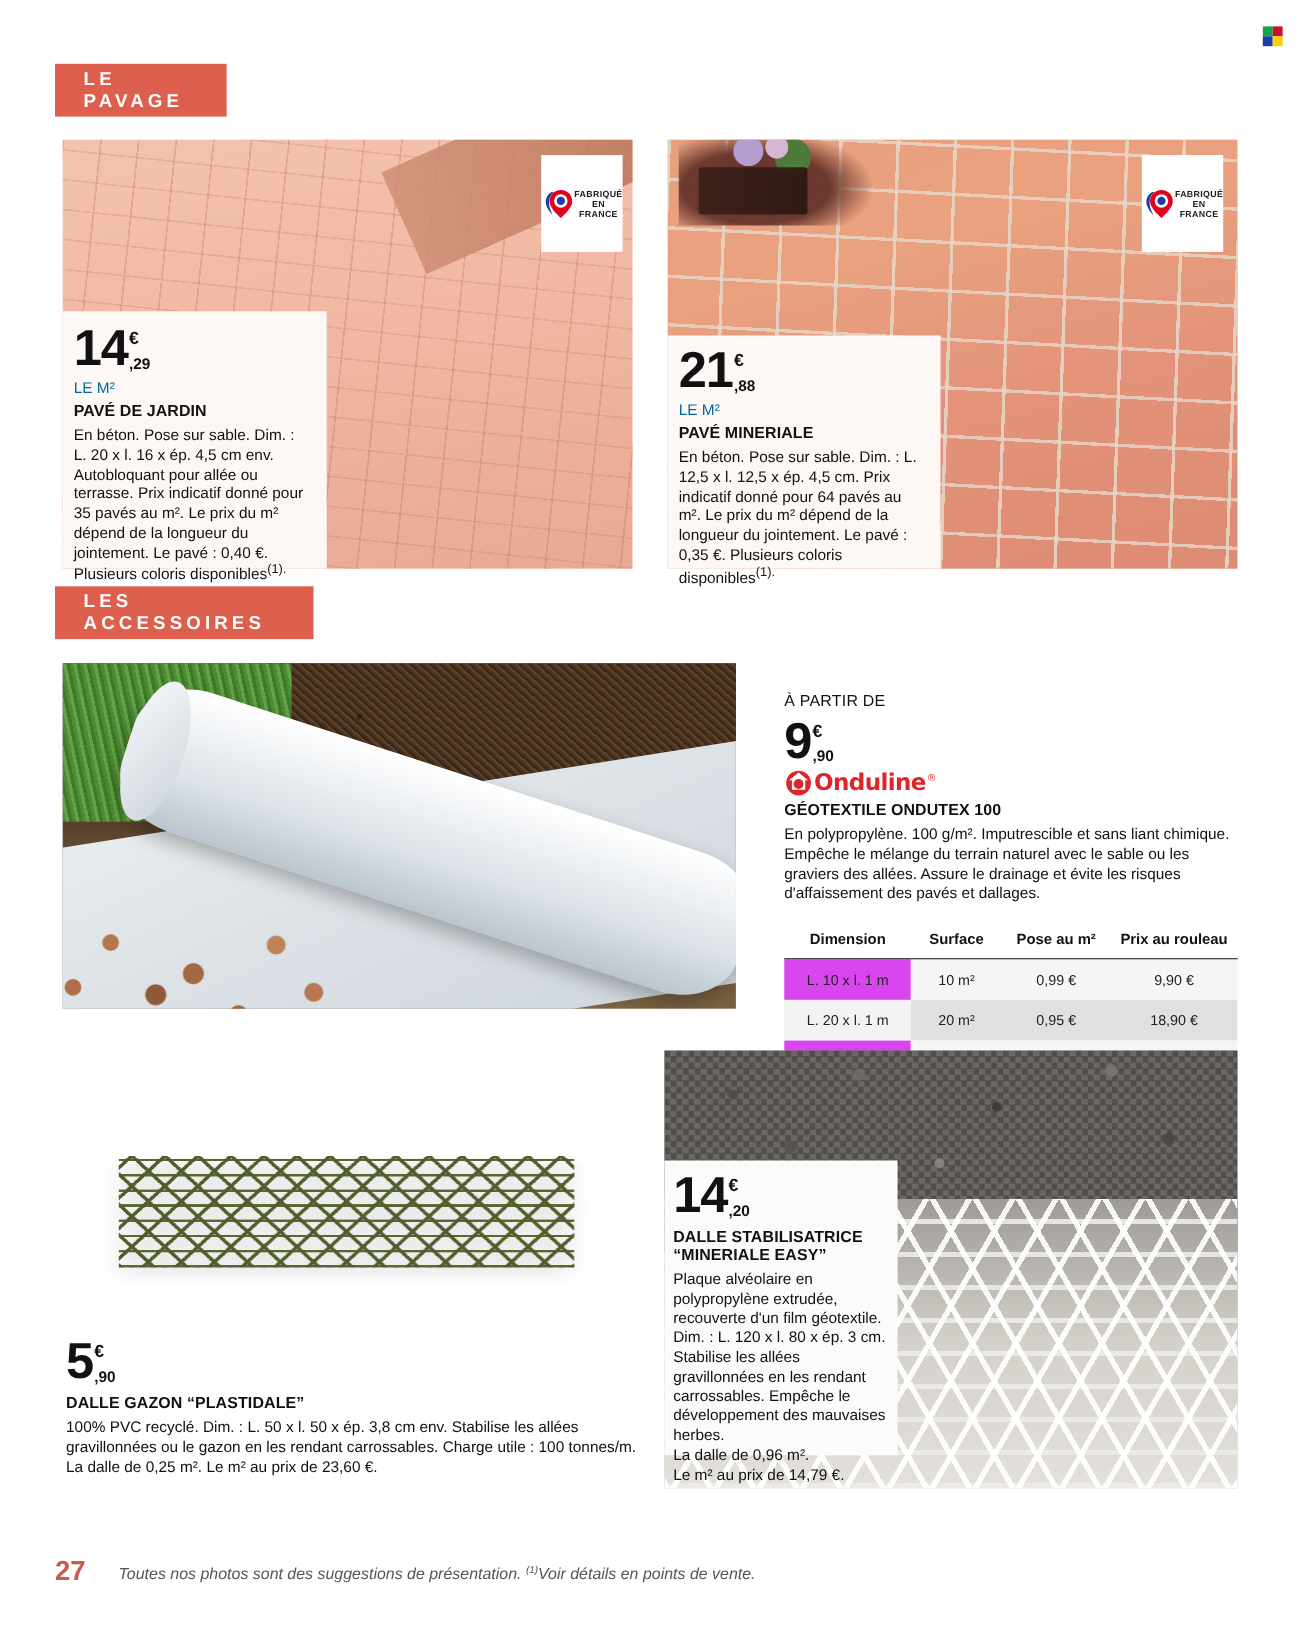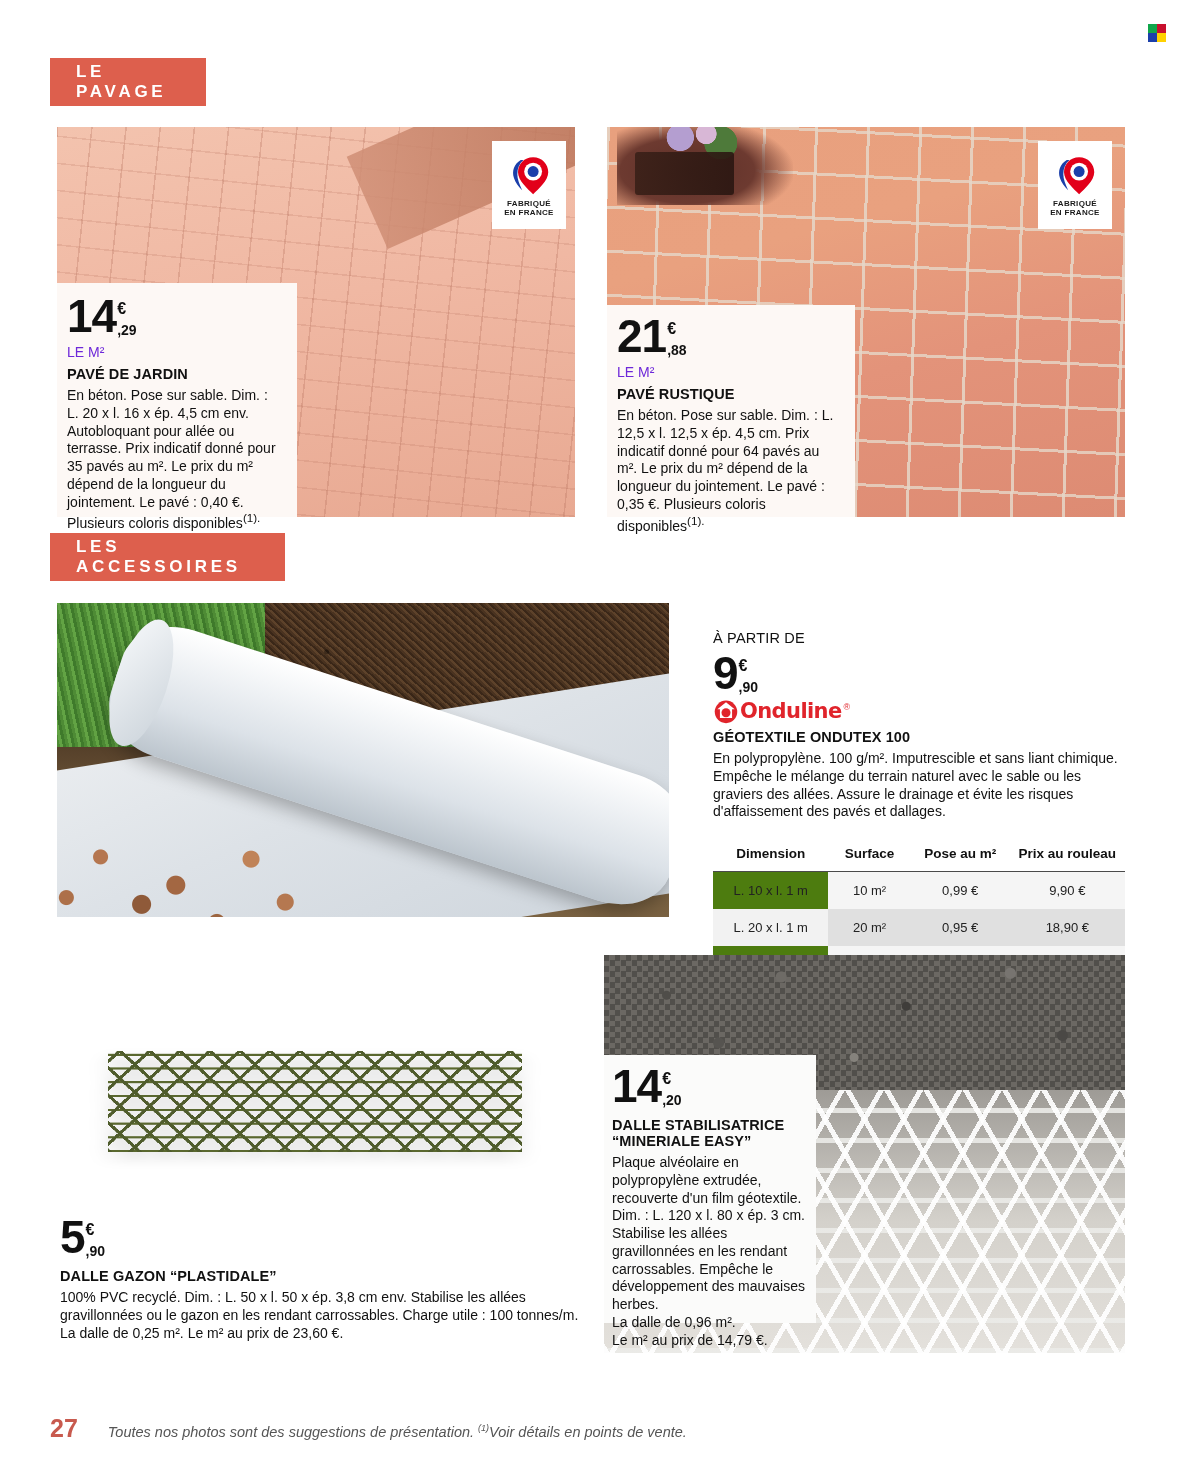--- a/index.html
+++ b/index.html
@@ -114,45 +114,45 @@
       linear-gradient(180deg,#9e9b96 0%,#d4d1cb 50%,#e4e1dc 100%);}
 
   
   .card{position:absolute;background:#fdf8f5;box-sizing:border-box;}
 
   .price{font-weight:bold;color:#111;line-height:.86;display:flex;align-items:flex-start;}
   .price .int{font-size:46px;letter-spacing:-1px;}
   .price .sup{display:flex;flex-direction:column;margin-left:1px;padding-top:4px;}
   .price .eur{font-size:16px;font-weight:bold;line-height:1;}
   .price .cents{font-size:14px;font-weight:bold;line-height:1;margin-top:6px;}
-  .unit{font-size:14px;margin-top:7px;color:#6d28d9;}
+  .unit{font-size:14px;margin-top:7px;color:#0369a1;}
   .pname{font-size:14.5px;font-weight:bold;margin-top:6px;color:#111;letter-spacing:.1px;}
   .pdesc{font-size:14px;line-height:1.27;margin-top:5px;color:#111;}
   .apartir{font-size:14.5px;color:#111;letter-spacing:.2px;}
 
   
-  .ff-badge{position:absolute;background:#fff;display:flex;flex-direction:column;
+  .ff-badge{position:absolute;background:#fff;display:flex;flex-direction:row;
     align-items:center;justify-content:center;}
   .ff-badge .cap{font-size:8px;font-weight:bold;line-height:1.12;text-align:center;
     letter-spacing:.04em;color:#1a1a1a;margin-top:3px;}
 
   
   .onduline{display:flex;align-items:center;margin-top:4px;}
   .onduline .word{font-size:21px;font-weight:bold;color:#e0242b;letter-spacing:-.6px;
     font-family:"DejaVu Sans", sans-serif;}
   .onduline .tm{font-size:9px;color:#e0242b;margin-left:2px;align-self:flex-start;margin-top:4px;}
 
   
   table.geo{border-collapse:collapse;width:100%;font-size:13px;}
   table.geo th{font-weight:bold;font-size:13.5px;color:#111;padding:9px 4px 10px;
     text-align:center;border-bottom:1.5px solid #4a4a4a;background:#fff;}
   table.geo td{padding:11px 4px;text-align:center;color:#222;font-size:13px;}
   table.geo tbody tr:nth-child(even) td{background:#e0e0e0;}
   table.geo tbody tr:nth-child(odd) td{background:#f5f5f5;}
-  table.geo tbody tr td:first-child{background:#4d7c0f;}
+  table.geo tbody tr td:first-child{background:#d946ef;}
   table.geo tbody tr:nth-child(even) td:first-child{background:#f2f2f2;}
 
   
   .foot{position:absolute;left:50px;bottom:34px;display:flex;align-items:baseline;}
   .foot .pnum{font-size:25px;font-weight:bold;color:#c85a4e;}
   .foot .ftxt{font-size:14.5px;color:#555;margin-left:30px;font-style:italic;}
   .foot .ftxt sup{font-size:9px;}
 </style>
 </head>
 <body>
@@ -217,21 +217,21 @@
 
   <div class="card" style="left:607px;top:305px;width:248px;height:212px;padding:12px 12px 0 10px;">
     <div class="price">
       <span class="int">21</span>
       <span class="sup">
         <span class="eur">€</span>
         <span class="cents">,88</span>
       </span>
     </div>
     <div class="unit">LE M²</div>
-    <div class="pname">PAVÉ RUSTIQUE</div>
+    <div class="pname">PAVÉ MINERIALE</div>
     <div class="pdesc"><span>En béton. Pose sur sable. Dim. : L. 12,5 x l. 12,5 x ép. 4,5 cm. Prix indicatif donné pour 64 pavés au m². Le prix du m² dépend de la longueur du jointement. Le pavé : 0,35 €. Plusieurs coloris disponibles</span><sup>(1).</sup></div>
   </div>
 
   <div class="sec-head" style="left:50px;top:533px;width:235px;height:48px;">
     <span>LES ACCESSOIRES</span>
   </div>
 
   <div class="photo geo-photo" style="left:57px;top:603px;width:612px;height:314px;">
     <div class="soil"></div>
     <div class="grass"></div>

